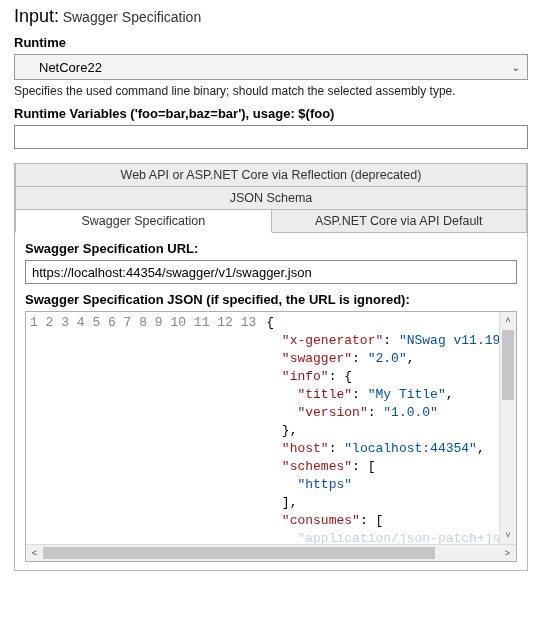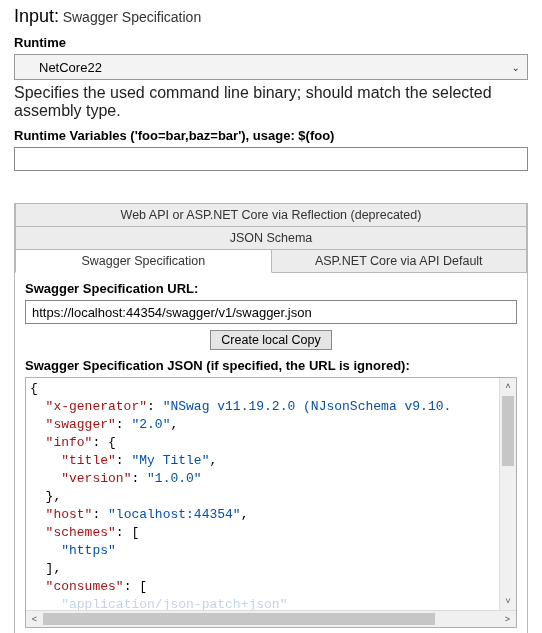--- a/index.html
+++ b/index.html
@@ -33,34 +33,34 @@
   }
   .select-caret {
     position: absolute;
     right: 8px; top: 50%;
     transform: translateY(-50%);
     pointer-events: none;
     font-size: 10px; color: #333;
   }
   .help-text {
     margin-top: 4px;
-    font-size: 16px;
+    font-size: 12px;
     color: #222;
   }
   .text-input {
     width: 100%;
     height: 24px;
     border: 1px solid #888;
     padding: 2px 6px;
     font-family: inherit;
     font-size: 13px;
     background: #fff;
   }
   .tabs-outer {
-    margin-top: 32px;
+    margin-top: 14px;
     border: 1px solid #b8b8b8;
     background: #fff;
   }
   .tab-row { display: flex; width: 100%; }
   .tab {
     flex: 1 1 0;
     text-align: center;
     padding: 4px 4px;
     background: #ececec;
     border: 1px solid #b8b8b8;
@@ -75,21 +75,21 @@
     border-bottom: 1px solid #fff;
     font-weight: 400;
   }
   .tab-row-top .tab { border-top: none; }
   .tab-row .tab + .tab { border-left: none; }
   .tab-row + .tab-row .tab { border-top: none; }
   .tab-body {
     padding: 8px 10px 8px 10px;
   }
   .inner-label { font-weight: 700; font-size: 13px; margin-bottom: 4px; }
-  .url-row { display: flex; gap: 6px; align-items: center; margin-bottom: 8px; flex-direction: column; }
+  .url-row { display: flex; gap: 6px; align-items: flex-start; margin-bottom: 8px; }
   .url-row .text-input { flex: 1 1 auto; }
   .btn {
     background: #e5e5e5;
     border: 1px solid #8a8a8a;
     padding: 2px 10px;
     font-family: inherit;
     font-size: 12.5px;
     cursor: default;
     white-space: nowrap;
   }
@@ -204,26 +204,38 @@
   </div>
   <div class="tab-row">
     <div class="tab active">Swagger Specification</div>
     <div class="tab">ASP.NET Core via API Default</div>
   </div>
 
   <div class="tab-body">
     <div class="inner-label">Swagger Specification URL:</div>
     <div class="url-row">
       <input class="text-input" type="text" value="https://localhost:44354/swagger/v1/swagger.json" style="">
-      <button class="btn">Create local Copy</button>
     </div>
     <div class="inner-label">Swagger Specification JSON (if specified, the URL is ignored):</div>
 
     <div class="json-editor-wrap">
       <div class="json-editor">
+        <div class="gutter" id="gutter">1
+2
+3
+4
+5
+6
+7
+8
+9
+10
+11
+12
+13</div>
         <div class="code" id="code"><div><span class="punc">{</span></div><div><span class="punc">  </span><span class="key">"x-generator"</span><span class="punc">: </span><span class="str">"NSwag v11.19.2.0 (NJsonSchema v9.10.</span></div><div><span class="punc">  </span><span class="key">"swagger"</span><span class="punc">: </span><span class="str">"2.0"</span><span class="punc">,</span></div><div><span class="punc">  </span><span class="key">"info"</span><span class="punc">: {</span></div><div><span class="punc">    </span><span class="key">"title"</span><span class="punc">: </span><span class="str">"My Title"</span><span class="punc">,</span></div><div><span class="punc">    </span><span class="key">"version"</span><span class="punc">: </span><span class="str">"1.0.0"</span></div><div><span class="punc">  },</span></div><div><span class="punc">  </span><span class="key">"host"</span><span class="punc">: </span><span class="str">"localhost:44354"</span><span class="punc">,</span></div><div><span class="punc">  </span><span class="key">"schemes"</span><span class="punc">: [</span></div><div><span class="punc">    </span><span class="str">"https"</span></div><div><span class="punc">  ],</span></div><div><span class="punc">  </span><span class="key">"consumes"</span><span class="punc">: [</span></div><div><span class="punc">    </span><span class="str faded">"application/json-patch+json"</span></div></div>
         <div class="vscroll">
           <div class="arrow up">˄</div>
           <div class="thumb"></div>
           <div class="arrow down">˅</div>
         </div>
       </div>
       <div class="hscroll">
         <div class="arrow left">˂</div>
         <div class="track">

